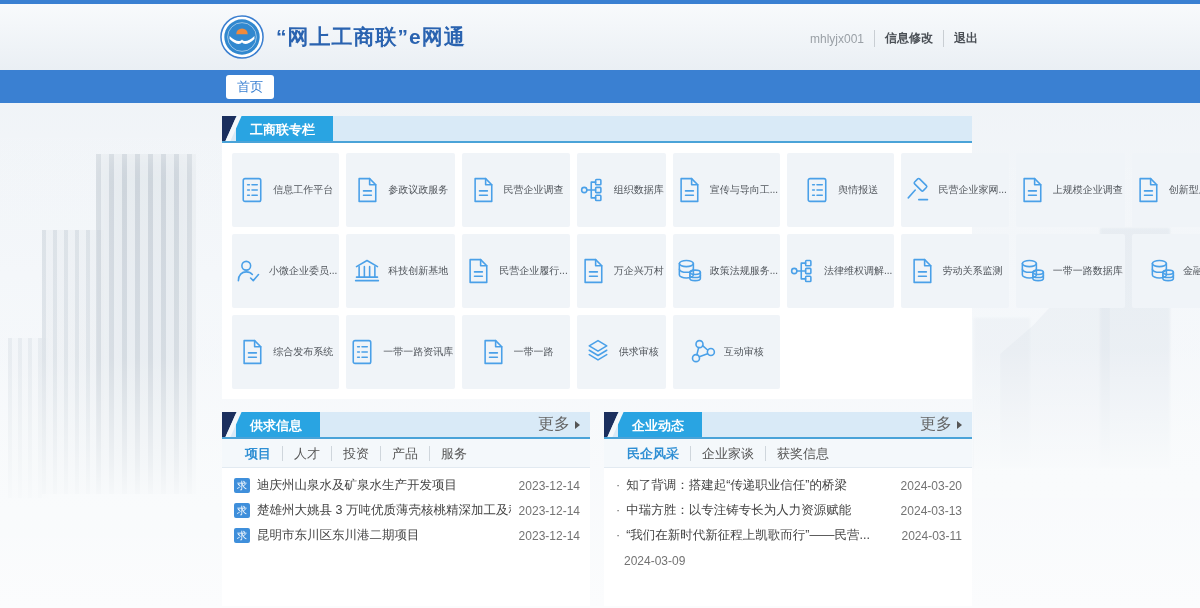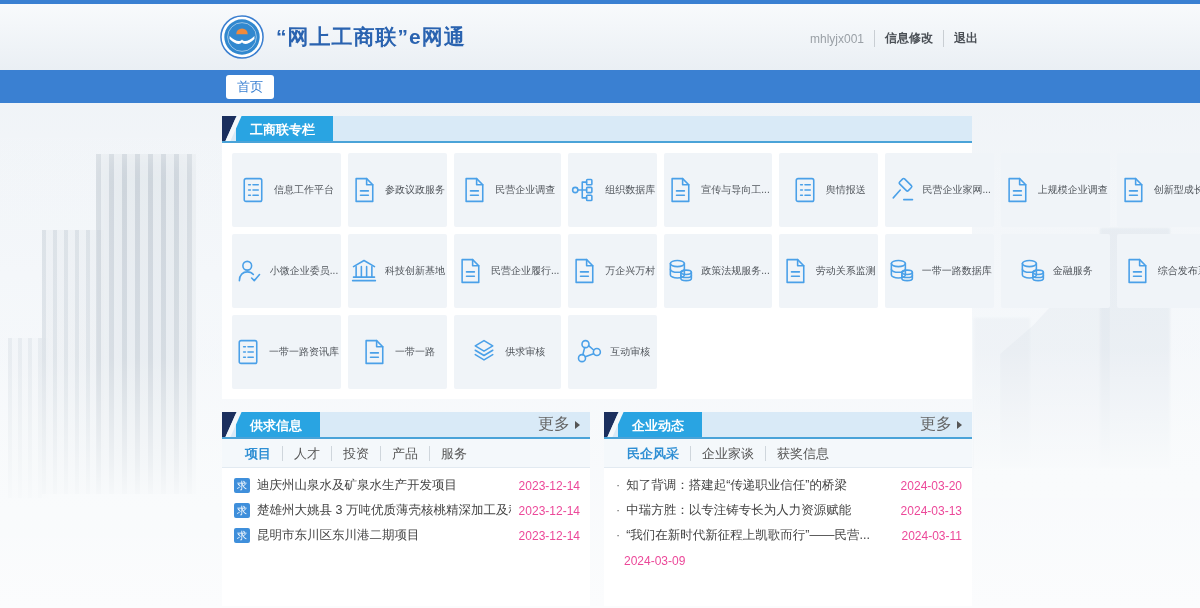--- a/index.html
+++ b/index.html
@@ -59,21 +59,21 @@
   .tabs { display:flex; align-items:center; height:29px; background:#f4f8fb; border-bottom:1px solid #e2eaf1; padding-left:12px; font-size:13px; color:#555; }
   .tab { padding:0 11px; cursor:pointer; line-height:15px; }
   .tab + .tab { border-left:1px solid #cfd6dc; }
   .tab.active { color:#2f8fd4; font-weight:bold; }
   .list { padding:5px 10px 0 12px; }
   .item { display:flex; align-items:center; height:25px; font-size:12.5px; color:#444; cursor:pointer; }
   .badge { background:#3f8fdb; color:#fff; font-size:10px; min-width:16px; height:15px; line-height:15px;
     text-align:center; border-radius:2px; margin-right:7px; flex:none; }
   .ititle { flex:1; white-space:nowrap; overflow:hidden; }
   .news-list .ititle::before { content:"·"; color:#666; margin-right:6px; }
-  .idate { color:#ec4899; font-size:12px; margin-left:8px; flex:none; }
+  .idate { color:#737373; font-size:12px; margin-left:8px; flex:none; }
 </style>
 </head>
 <body>
 
 <div class="bg-left">
   <div class="bldg b3"></div>
     <div class="bldg b2"></div>
     <div class="bldg b1"></div>
     <div class="fog"></div>
 </div>
@@ -255,20 +255,32 @@
                 <ellipse cx="23" cy="17.5" rx="6" ry="2.5"></ellipse>
                 <path d="M17 17.5v7c0 1.4 2.7 2.5 6 2.5s6-1.1 6-2.5v-7"></path>
                 <path d="M17 21c0 1.4 2.7 2.5 6 2.5s6-1.1 6-2.5"></path>
               </svg>
             </span>
             <span class="clabel">政策法规服务...</span>
           </div>
           <div class="cell">
             <span class="cicon">
               <svg viewBox="0 0 32 32">
+                <circle cx="6" cy="16" r="3"></circle>
+                <path d="M9 16h5M14 7v18M14 7h5M14 16h5M14 25h5"></path>
+                <rect x="19" y="4" width="6" height="6" rx="1"></rect>
+                <rect x="19" y="13" width="6" height="6" rx="1"></rect>
+                <rect x="19" y="22" width="6" height="6" rx="1"></rect>
+              </svg>
+            </span>
+            <span class="clabel">法律维权调解...</span>
+          </div>
+          <div class="cell">
+            <span class="cicon">
+              <svg viewBox="0 0 32 32">
                 <path d="M7 3H19L26 10V29H7Z"></path>
                 <path d="M19 3v7h7"></path>
                 <path d="M12 17h9M12 22h9"></path>
               </svg>
             </span>
             <span class="clabel">劳动关系监测</span>
           </div>
           <div class="cell">
             <span class="cicon">
               <svg viewBox="0 0 32 32">

